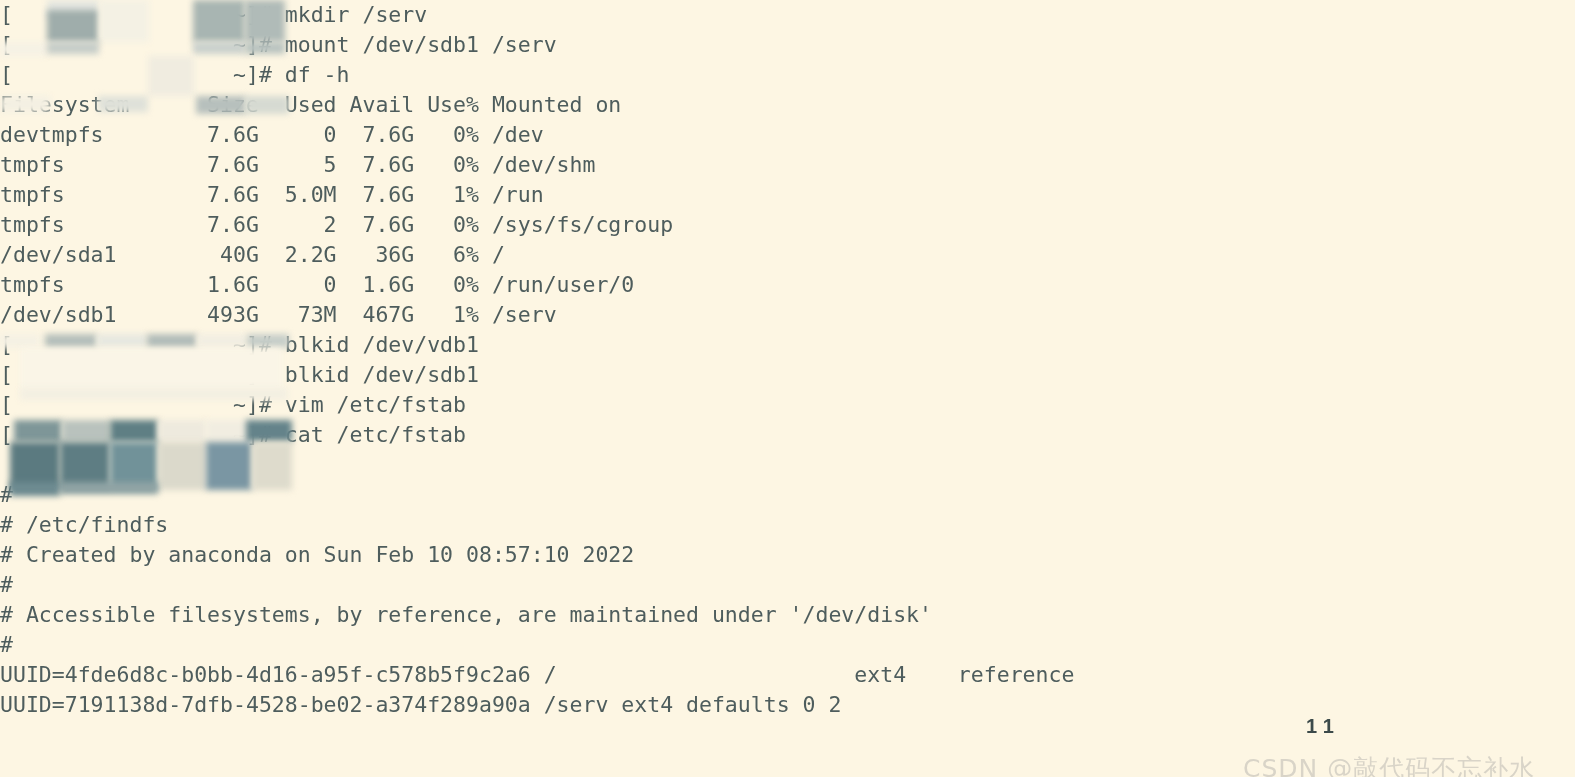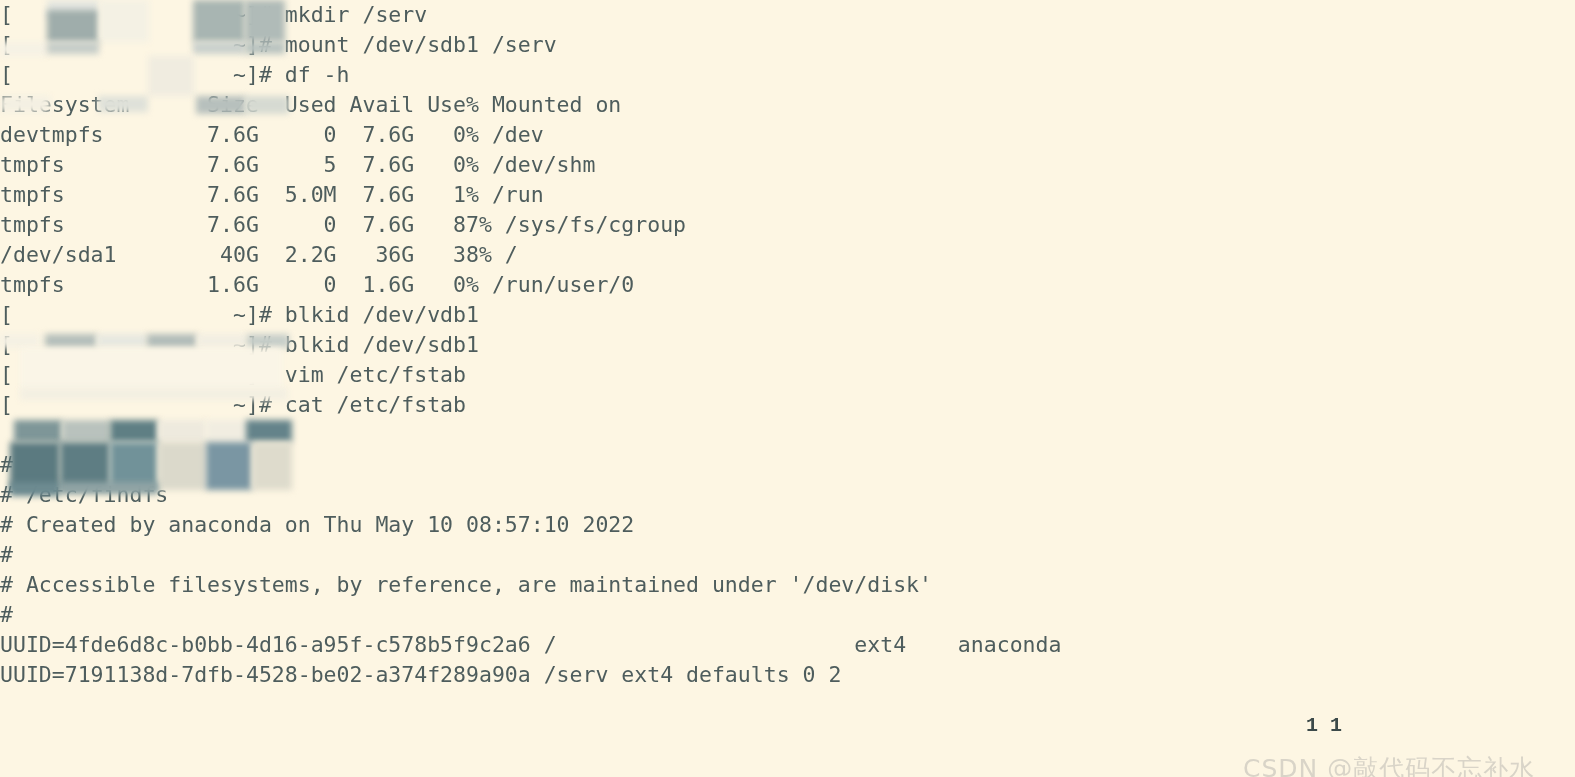--- a/index.html
+++ b/index.html
@@ -64,21 +64,21 @@
     white-space: nowrap;
     z-index: 8;
     pointer-events: none;
     letter-spacing: 1px;
     margin-top: 28px;
   }
   #page-num {
     position: absolute;
     left: 1306px;
     top: 711px;
-    font-family: Liberation Mono, monospace;
+    font-family: Liberation Sans, sans-serif;
     font-size: 20px;
     font-weight: bold;
     color: #3c4a4a;
     white-space: nowrap;
     z-index: 9;
     pointer-events: none;
   }
 </style>
 </head>
 <body>
@@ -87,35 +87,36 @@
 
   <div id="screen">
 
   <div class="line"><span class="line-inner">[                 ~]# mkdir /serv</span></div>
       <div class="line"><span class="line-inner">[                 ~]# mount /dev/sdb1 /serv</span></div>
       <div class="line"><span class="line-inner">[                 ~]# df -h</span></div>
       <div class="line"><span class="line-inner">Filesystem      Size  Used Avail Use% Mounted on</span></div>
       <div class="line"><span class="line-inner">devtmpfs        7.6G     0  7.6G   0% /dev</span></div>
       <div class="line"><span class="line-inner">tmpfs           7.6G     5  7.6G   0% /dev/shm</span></div>
       <div class="line"><span class="line-inner">tmpfs           7.6G  5.0M  7.6G   1% /run</span></div>
-      <div class="line"><span class="line-inner">tmpfs           7.6G     0  7.6G   87% /sys/fs/cgroup</span></div>
-      <div class="line"><span class="line-inner">/dev/sda1        40G  2.2G   36G   38% /</span></div>
+      <div class="line"><span class="line-inner">tmpfs           7.6G     2  7.6G   0% /sys/fs/cgroup</span></div>
+      <div class="line"><span class="line-inner">/dev/sda1        40G  2.2G   36G   6% /</span></div>
       <div class="line"><span class="line-inner">tmpfs           1.6G     0  1.6G   0% /run/user/0</span></div>
+      <div class="line"><span class="line-inner">/dev/sdb1       493G   73M  467G   1% /serv</span></div>
       <div class="line"><span class="line-inner">[                 ~]# blkid /dev/vdb1</span></div>
       <div class="line"><span class="line-inner">[                 ~]# blkid /dev/sdb1</span></div>
       <div class="line"><span class="line-inner">[                 ~]# vim /etc/fstab</span></div>
       <div class="line"><span class="line-inner">[                 ~]# cat /etc/fstab</span></div>
       <div class="line blank"><span class="line-inner"></span></div>
       <div class="line"><span class="line-inner">#</span></div>
       <div class="line"><span class="line-inner"># /etc/findfs</span></div>
-      <div class="line"><span class="line-inner"># Created by anaconda on Thu May 10 08:57:10 2022</span></div>
+      <div class="line"><span class="line-inner"># Created by anaconda on Sun Feb 10 08:57:10 2022</span></div>
       <div class="line"><span class="line-inner">#</span></div>
       <div class="line"><span class="line-inner"># Accessible filesystems, by reference, are maintained under '/dev/disk'</span></div>
       <div class="line"><span class="line-inner">#</span></div>
-      <div class="line"><span class="line-inner">UUID=4fde6d8c-b0bb-4d16-a95f-c578b5f9c2a6 /                       ext4    anaconda</span></div>
+      <div class="line"><span class="line-inner">UUID=4fde6d8c-b0bb-4d16-a95f-c578b5f9c2a6 /                       ext4    reference</span></div>
       <div class="line"><span class="line-inner">UUID=7191138d-7dfb-4528-be02-a374f289a90a /serv ext4 defaults 0 2</span></div>
     </div>
 
   <div id="censor-layer">
       <div class="censor" style="left: 47px; top: 0px; width: 52px; height: 17px; background: rgb(228, 230, 224); filter: blur(3px);"></div>
       <div class="censor" style="left: 47px; top: 10px; width: 52px; height: 32px; background: rgb(159, 173, 171); filter: blur(3px);"></div>
       <div class="censor" style="left: 99px; top: 0px; width: 50px; height: 42px; background: rgb(244, 241, 228); filter: blur(3px);"></div>
       <div class="censor" style="left: 193px; top: 0px; width: 52px; height: 42px; background: rgb(168, 181, 178); filter: blur(3px);"></div>
       <div class="censor" style="left: 245px; top: 0px; width: 40px; height: 42px; background: rgb(176, 187, 184); filter: blur(3px);"></div>
       <div class="censor" style="left: 0px; top: 42px; width: 47px; height: 14px; background: rgb(246, 242, 229); filter: blur(3px);"></div>

